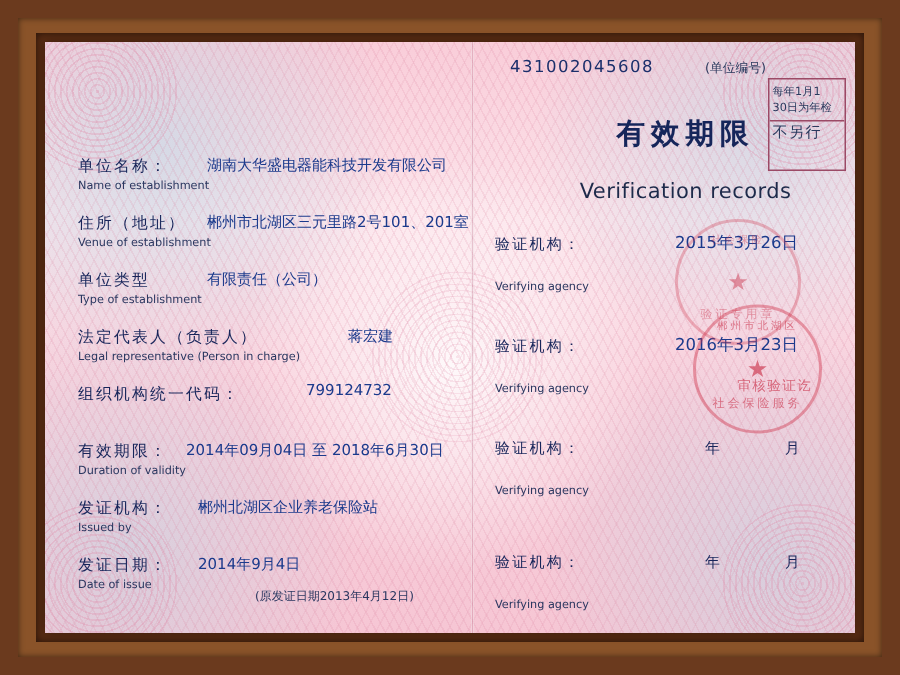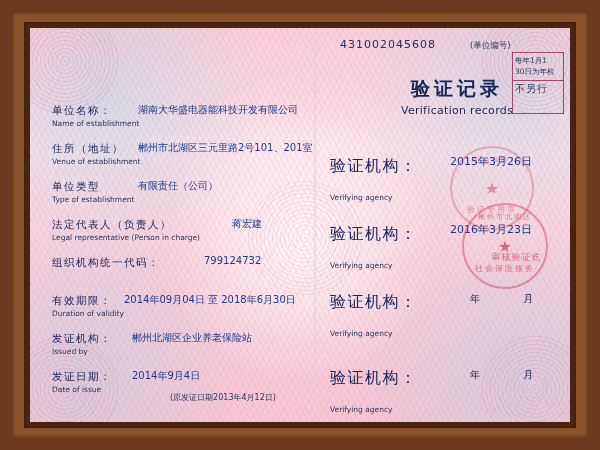--- a/index.html
+++ b/index.html
@@ -124,22 +124,22 @@
     width: 150px;
     text-align: center;
   }
   #title-cn {
     font-size: 19px;
     letter-spacing: 4px;
     color: #15255a;
     font-weight: bold;
   }
   #title-en {
-    margin-top: 2px;
-    font-size: 11px;
+    margin-top: 18px;
+    font-size: 14px;
     letter-spacing: .3px;
     color: #1d2a4a;
   }
 
   
   #note-box {
     position: absolute;
     right: 6px; top: 24px;
     width: 52px; height: 62px;
     border: 1px solid #9b4a66;
@@ -183,21 +183,21 @@
   }
   .field .val.wide { left: 86px; }
 
   
   .rfield {
     position: absolute;
     left: 300px;
     width: 240px;
   }
   .rfield .cn {
-    font-size: 16px;
+    font-size: 10px;
     letter-spacing: 1.5px;
     color: #17255a;
     white-space: nowrap;
   }
   .rfield .en {
     font-size: 7.5px;
     color: #2a3760;
     white-space: nowrap;
     margin-top: 16px;
   }
@@ -292,21 +292,21 @@
     <div class="rosette r4"></div>
     <div class="rosette rc"></div>
     <div class="fold"></div>
 
     <div id="content">
 
       <div id="serial">431002045608</div>
       <div id="serial-label">(单位编号)</div>
 
       <div id="title-block">
-        <div id="title-cn">验证记录</div>
+        <div id="title-cn">有效期限</div>
         <div id="title-en">Verification records</div>
       </div>
 
       <div id="note-box">
         <div>每年1月1</div>
         <div>30日为年检</div>
         <div class="sep"></div>
         <div class="big">不另行</div>
       </div>
 

